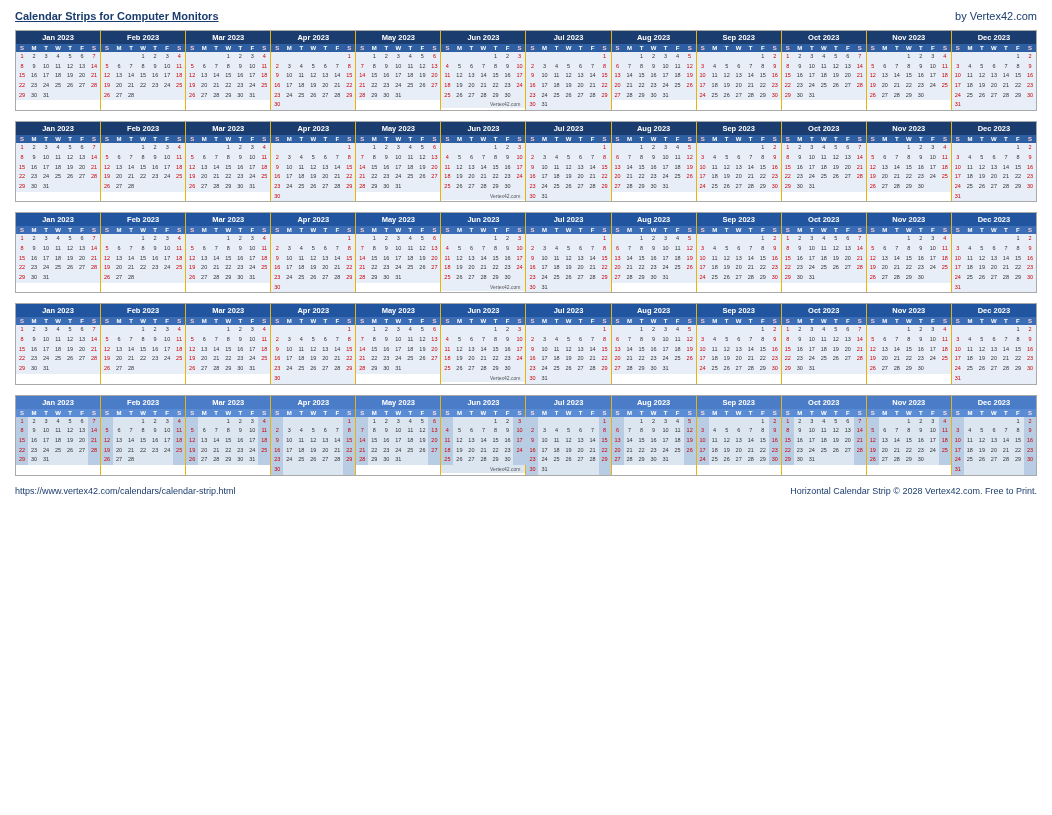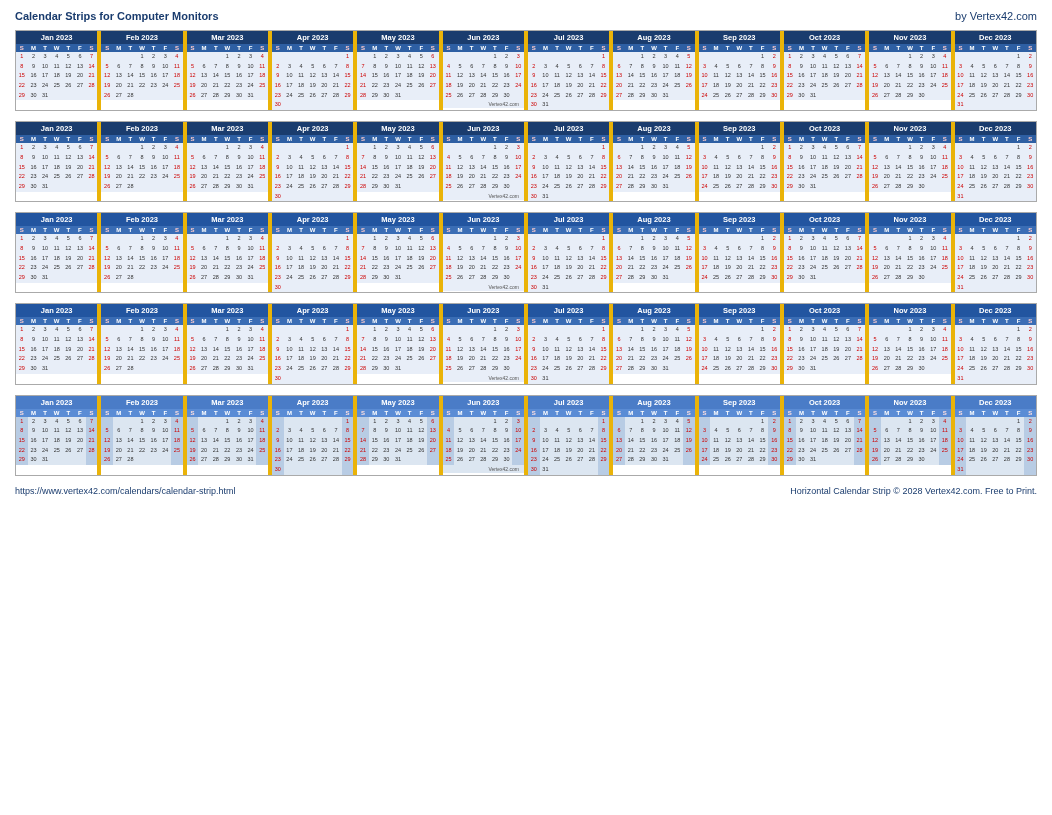--- a/index.html
+++ b/index.html
@@ -16,41 +16,42 @@
     .page-header {
       display: flex;
       justify-content: space-between;
       align-items: center;
       margin-bottom: 8px;
     }
     .page-title {
       font-size: 11px;
       color: #1a3c6e;
       font-weight: bold;
+      text-decoration: underline;
     }
     .page-credit {
       font-size: 11px;
       color: #1a3c6e;
       margin-left: 20px;
     }
 
     .calendar-strip {
       border: 1px solid #aaa;
       margin-bottom: 10px;
       width: 100%;
     }
 
     .months-row {
       display: flex;
       width: 100%;
     }
 
     .month-block {
       flex: 1;
-      border-right: 4px solid #eab308;
+      border-right: 1px solid #eab308;
     }
     .month-block:last-child {
       border-right: none;
     }
 
     .month-header {
       text-align: center;
       font-weight: bold;
       font-size: 7.5px;
       padding: 2px 0;

